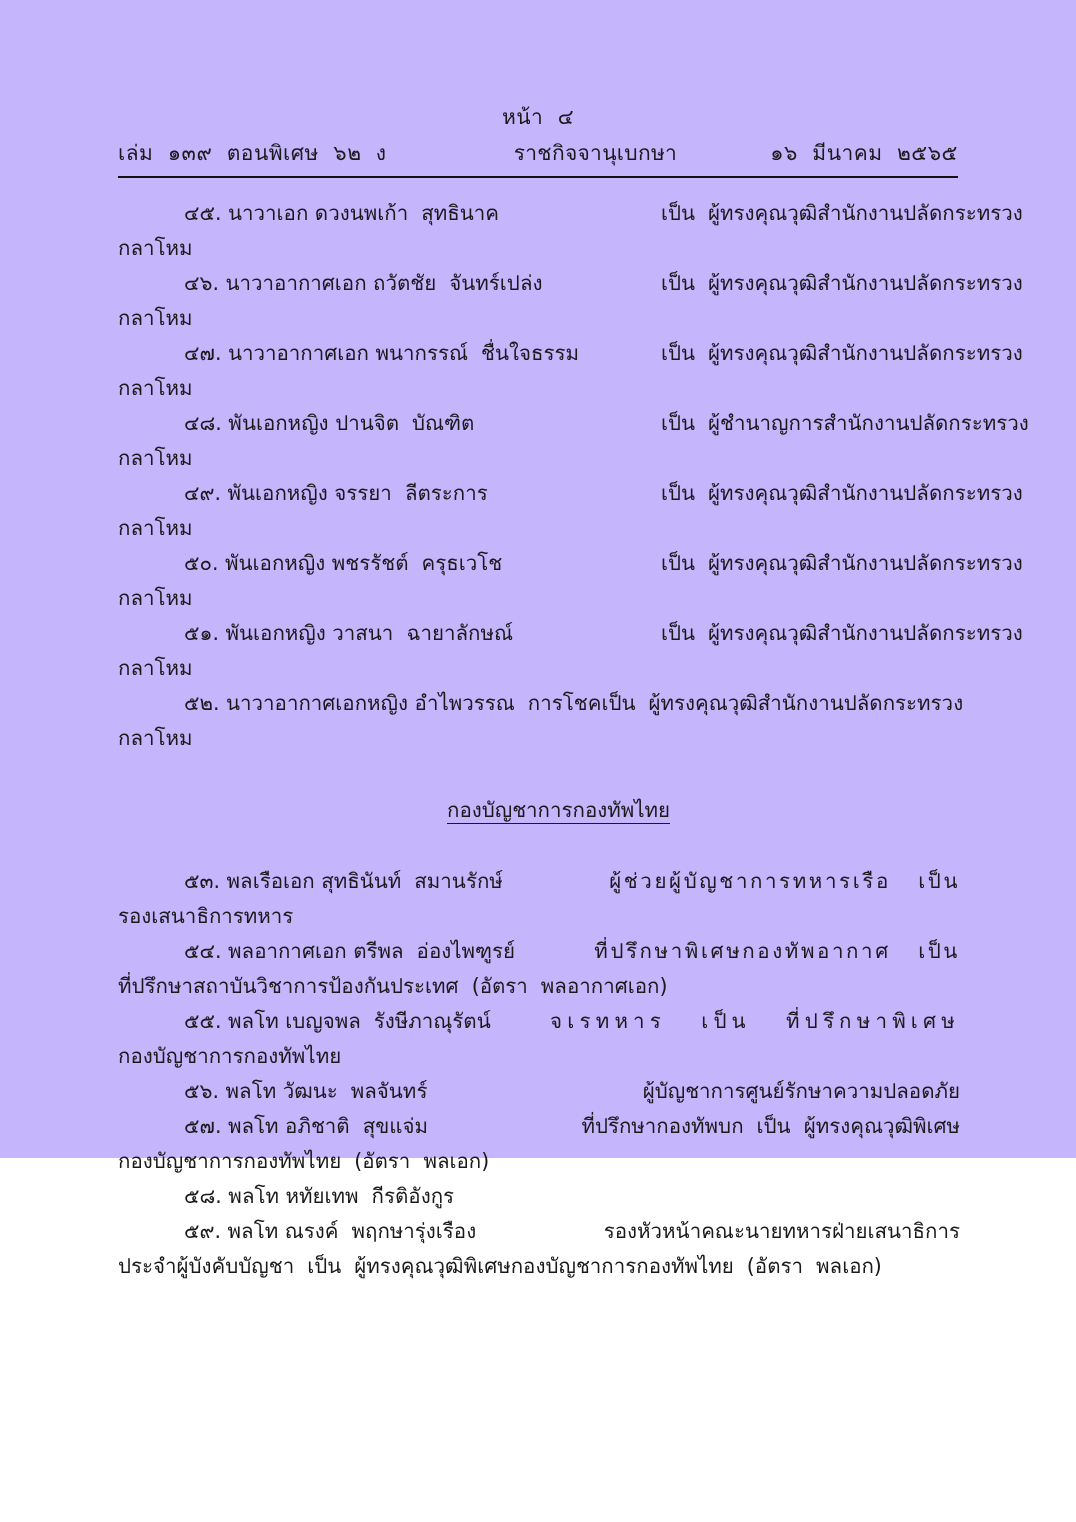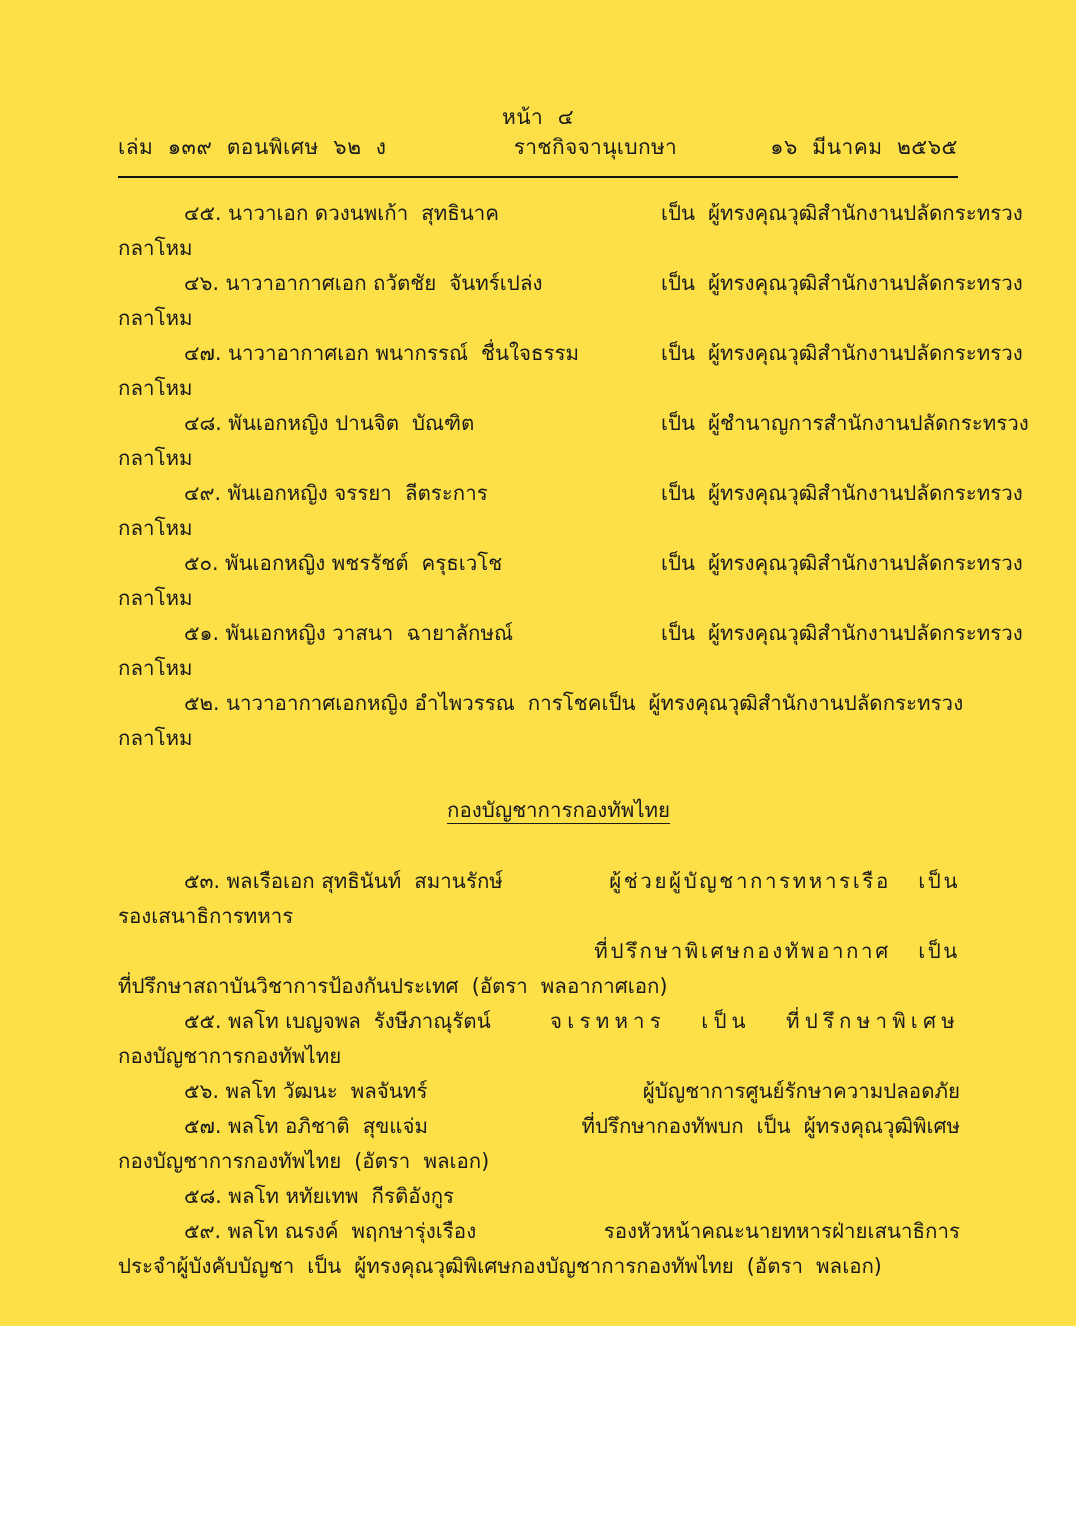--- a/index.html
+++ b/index.html
@@ -13,22 +13,22 @@
     position: relative;
     font-family: "DejaVu Sans", "Liberation Sans", sans-serif;
     color: #1a1a1a;
     overflow: hidden;
   }
 
   .page {
     position: absolute;
     left: 0; top: 0;
     width: 1076px;
-    height: 1326px;
-    background: #fde047;
+    height: 1158px;
+    background: #c4b5fd;
   }
 
   
   .masthead {
     position: absolute;
     left: 118px;
     top: 104px;
     width: 840px;
   }
   .page-no-line {
@@ -36,20 +36,21 @@
     font-size: 21px;
     letter-spacing: 0.5px;
     line-height: 1.25;
     white-space: pre;
   }
   .gazette-line {
     display: flex;
     align-items: flex-end;
     justify-content: space-between;
     font-size: 21px;
+    margin-top: 6px;
     white-space: pre;
   }
   .gz-left  { letter-spacing: 0.5px; }
   .gz-mid   { letter-spacing: 0.3px; margin-left: 34px; }
   .gz-right { letter-spacing: 0.5px; }
   .rule {
     position: absolute;
     left: 118px;
     top: 176px;
     width: 840px;
@@ -199,20 +200,21 @@
     <div class="entry">
       <div class="entry-row">
         <span class="entry-name">๕๓. พลเรือเอก สุทธินันท์  สมานรักษ์</span>
         <span class="entry-pos sp-1 r-right">ผู้ช่วยผู้บัญชาการทหารเรือ   เป็น</span>
       </div>
       <div class="cont">รองเสนาธิการทหาร</div>
     </div>
 
     <div class="entry">
       <div class="entry-row">
+        <span class="entry-name">๕๔. พลอากาศเอก ตรีพล  อ่องไพฑูรย์</span>
         <span class="entry-pos sp-1 r-right">ที่ปรึกษาพิเศษกองทัพอากาศ   เป็น</span>
       </div>
       <div class="cont">ที่ปรึกษาสถาบันวิชาการป้องกันประเทศ  (อัตรา  พลอากาศเอก)</div>
     </div>
 
     <div class="entry">
       <div class="entry-row">
         <span class="entry-name">๕๕. พลโท เบญจพล  รังษีภาณุรัตน์</span>
         <span class="entry-pos sp-2 r-right">จเรทหาร   เป็น   ที่ปรึกษาพิเศษ</span>
       </div>

